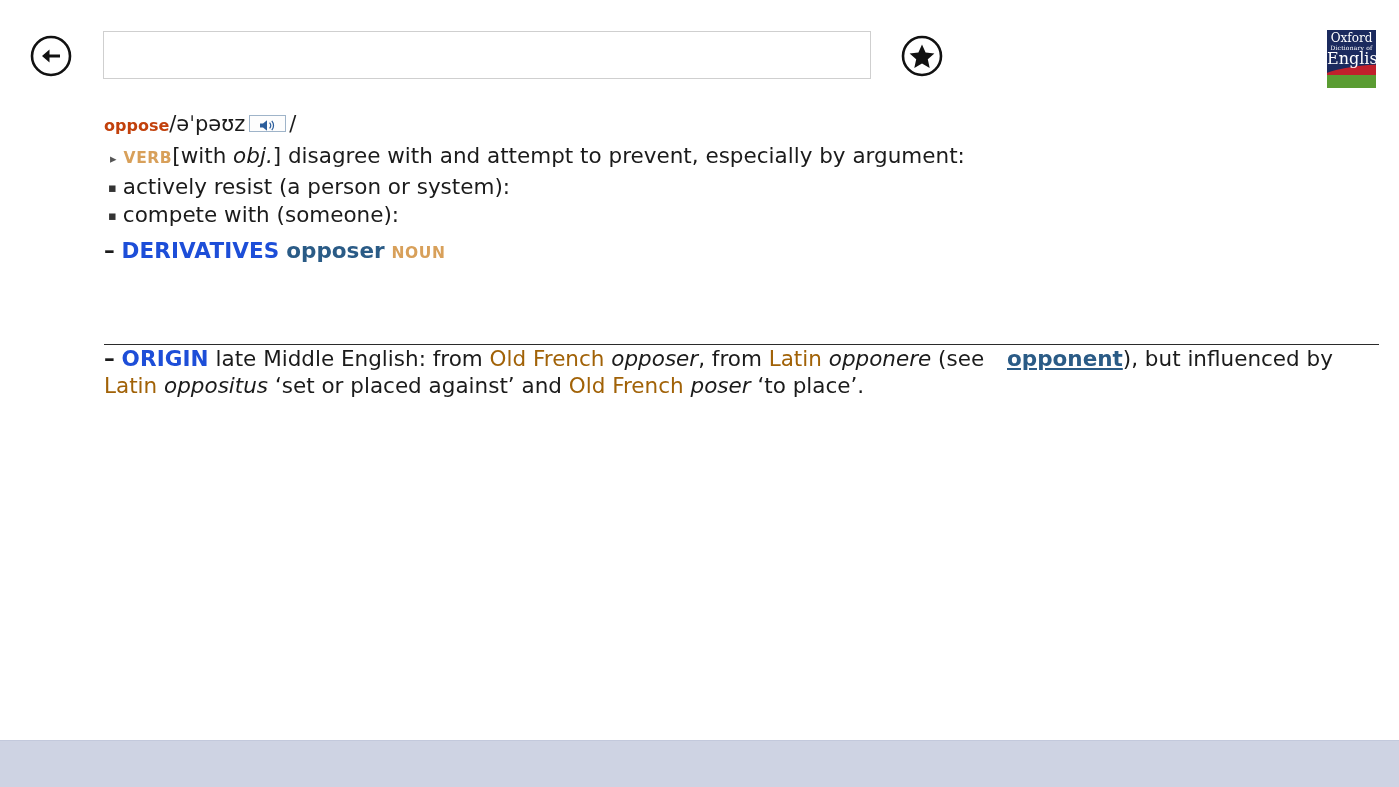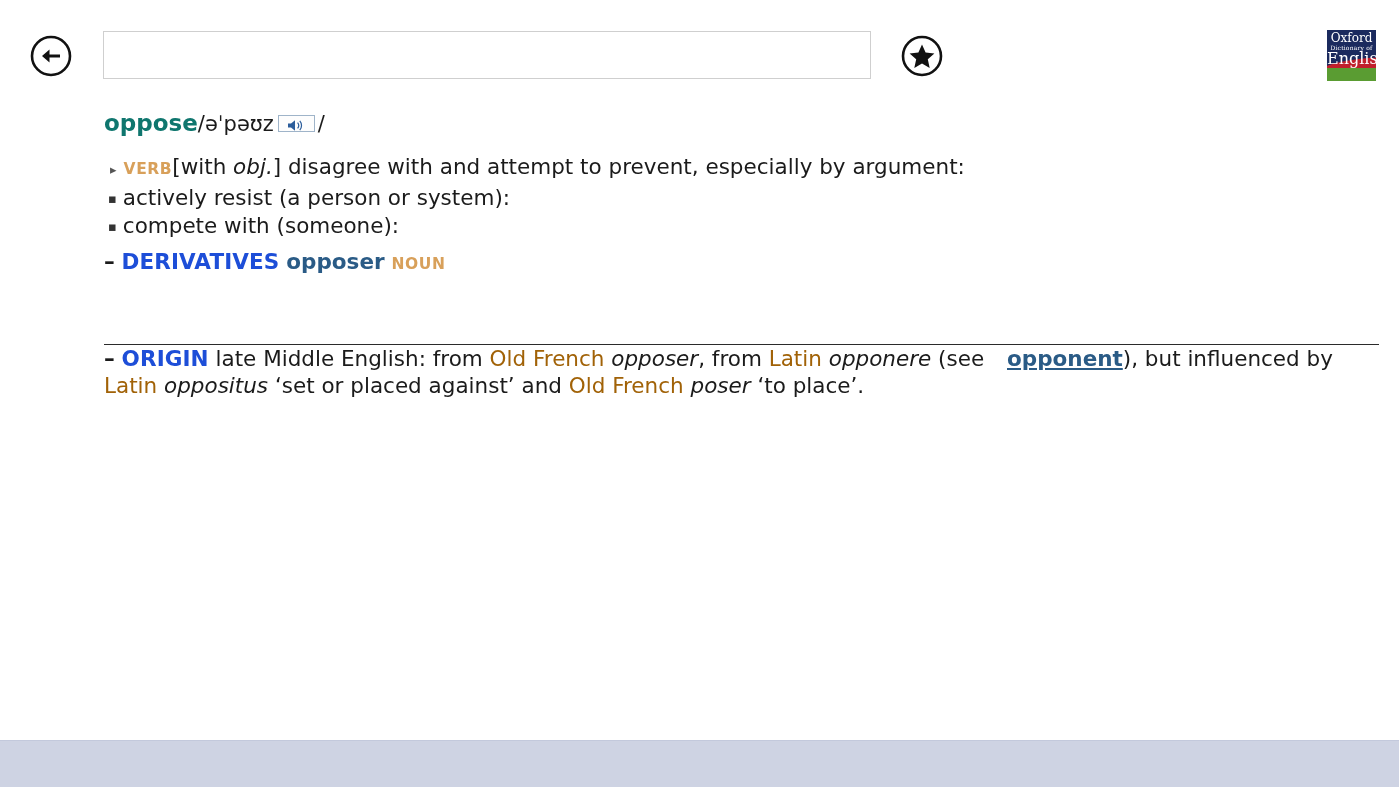--- a/index.html
+++ b/index.html
@@ -51,21 +51,21 @@
 
   .brand-logo {
     position: absolute;
     left: 1325px; top: 28px;
     width: 53px; height: 55px;
     background: #ffffff;
     padding: 2px;
   }
   .brand-inner {
     position: relative;
-    width: 49px; height: 51px;
+    width: 49px; height: 58px;
     background: #1b2a5e;
     overflow: hidden;
   }
   .brand-green {
     position: absolute;
     left: 0; bottom: 0;
     width: 100%; height: 13px;
     background: #5a9c32;
   }
   .brand-red {
@@ -93,39 +93,39 @@
   .entry {
     position: absolute;
     left: 104px; top: 110px;
     width: 1275px;
     color: #1b1b1b;
     font-size: 21.5px;
     line-height: 27.4px;
   }
   .headline { white-space: nowrap; }
   .headword {
-    color: #0f766e;
-    font-weight: bold;
-    font-size: 23px;
+    color: #c2410c;
+    font-weight: bold;
+    font-size: 16px;
   }
   .phon { color: #1b1b1b; font-size: 21px; }
   .audio-btn {
     display: inline-block;
     vertical-align: middle;
     width: 37px; height: 17px;
     border: 1px solid #9fb4c9;
     background: #fdfdfd;
     text-align: center;
     line-height: 15px;
     margin: 0 3px 3px 4px;
     cursor: pointer;
   }
   .audio-btn svg { vertical-align: middle; }
 
-  .sense-main { margin-top: 15px; }
+  .sense-main { margin-top: 3px; }
   .tri {
     color: #555;
     font-size: 13px;
     padding-left: 6px;
     padding-right: 7px;
   }
   .pos {
     color: #d8a05a;
     font-weight: bold;
     font-size: 15.5px;

